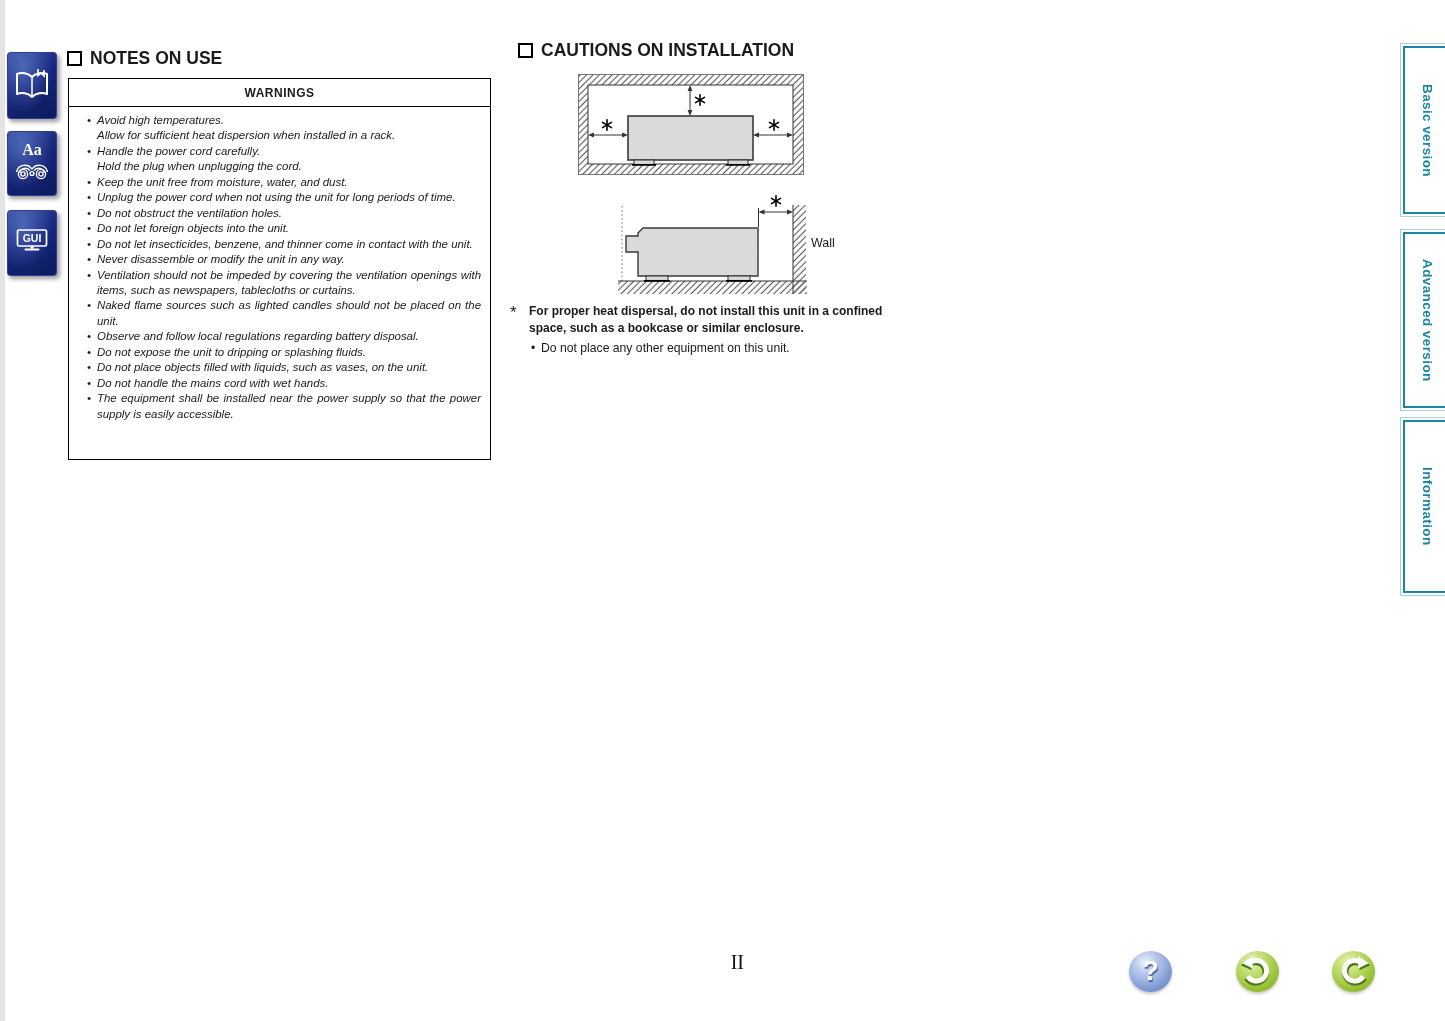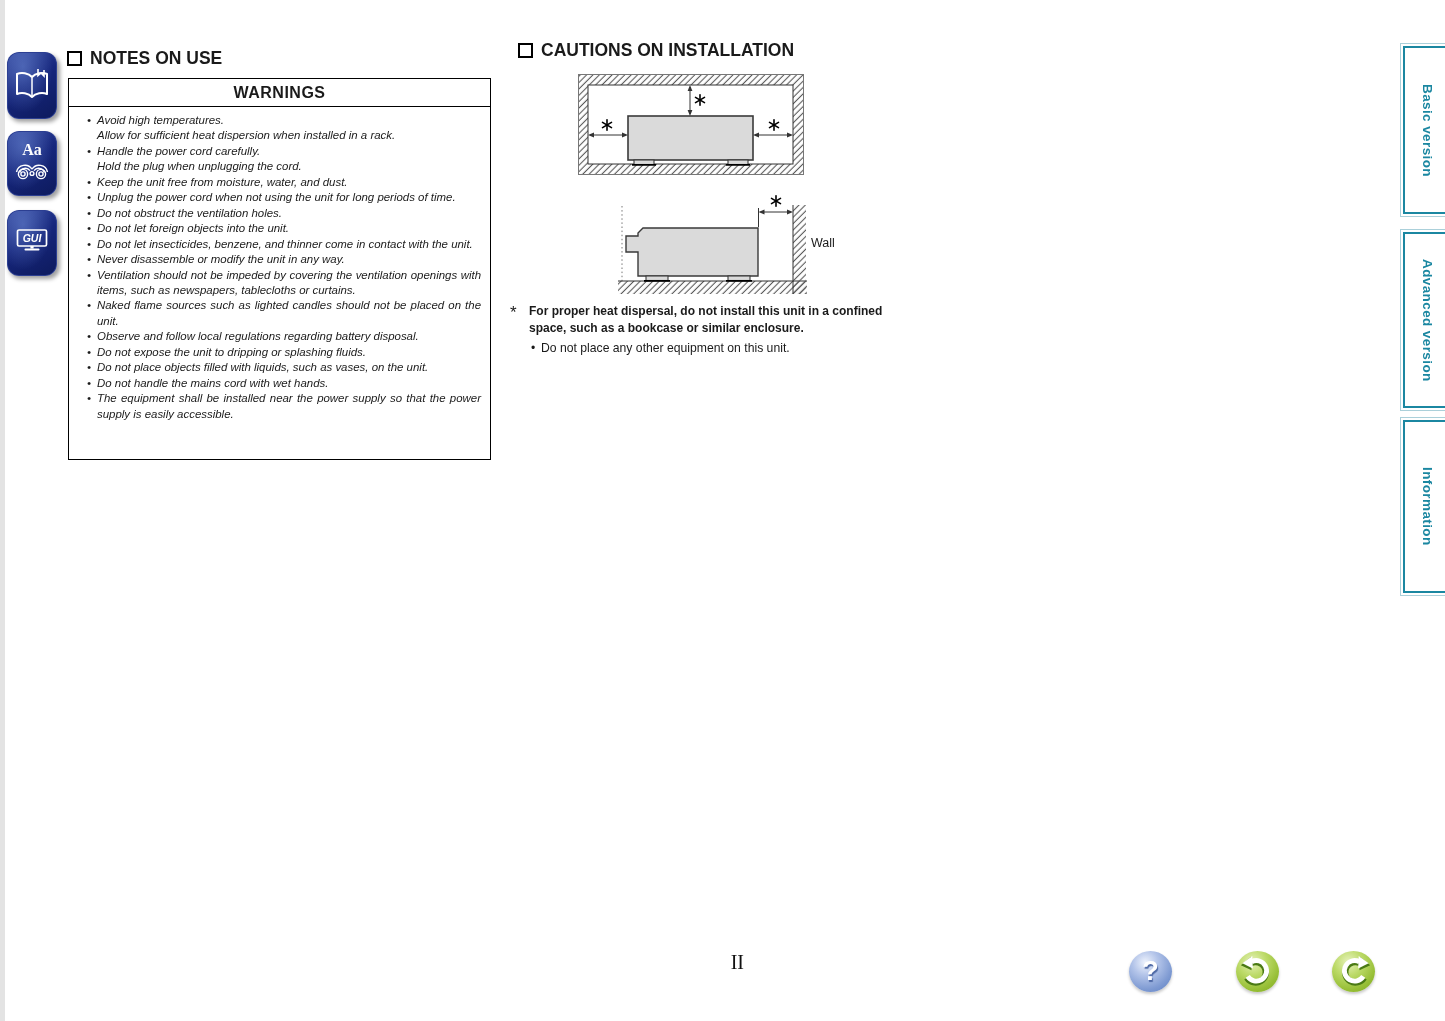--- a/index.html
+++ b/index.html
@@ -1,38 +1,38 @@
 <!DOCTYPE html>
 <html><head>
 <meta charset="utf-8">
 <style>
   html,body{margin:0;padding:0;background:#fff;}
   .page{position:relative;width:1445px;height:1021px;background:#fff;overflow:hidden;
         font-family:"Liberation Sans",sans-serif;color:#1a1a1a;}
   .left-edge{position:absolute;left:0;top:0;width:5px;height:100%;background:#e3e3e3;}
 
   
-  .nav-btn{position:absolute;left:7px;width:50px;border-radius:12px;cursor:pointer;
+  .nav-btn{position:absolute;left:7px;width:50px;border-radius:4px;cursor:pointer;
     background:radial-gradient(ellipse at 32% 22%, rgba(110,140,215,.55), rgba(0,0,0,0) 62%),
                linear-gradient(150deg,#34489e 0%,#16267c 45%,#0d1a5c 100%);
     box-shadow:2.5px 3px 4px rgba(0,0,0,.38), inset 0 0 0 1px #2c3f92;
     display:flex;flex-direction:column;align-items:center;justify-content:center;}
   .nav-aa-label{font-family:"Liberation Serif",serif;font-weight:bold;color:#fff;
     font-size:16px;line-height:16px;margin-bottom:2px;}
 
   
   .sec-header{position:absolute;font-size:17.5px;font-weight:bold;white-space:nowrap;
     display:flex;align-items:center;}
   .sq{display:inline-block;width:11px;height:11px;border:2.2px solid #000;margin-right:8px;}
 
   
   .warn-box{position:absolute;left:68px;top:78px;width:423px;height:382px;
     border:1.5px solid #000;box-sizing:border-box;background:#fff;}
   .warn-title{height:27px;border-bottom:1.5px solid #000;display:flex;align-items:center;
-    justify-content:center;font-size:16px;font-weight:bold;letter-spacing:.5px;}
+    justify-content:center;font-size:12px;font-weight:bold;letter-spacing:.5px;}
   .warn-list{margin:0;padding:6px 9px 6px 18px;list-style:none;font-style:italic;}
   .warn-list li{position:relative;padding-left:10px;font-size:11.45px;line-height:15.45px;
     text-align:justify;white-space:pre-line;}
   .warn-list li::before{content:"\2022";position:absolute;left:0;top:0;}
 
   
   .cautions-note{position:absolute;left:510px;top:303px;width:432px;}
   .note-row{display:flex;}
   .note-marker{width:19px;font-size:17px;line-height:15px;padding-top:2px;}
   .note-text{font-weight:bold;font-size:12px;line-height:17.3px;white-space:pre-line;}
@@ -84,21 +84,21 @@
         <path d="M20,10.6 A6,6 0 0 1 30.5,12.5"></path>
         <circle cx="9" cy="14" r="4.6"></circle>
         <circle cx="9" cy="14" r="2.1"></circle>
         <circle cx="27" cy="14" r="4.6"></circle>
         <circle cx="27" cy="14" r="2.1"></circle>
         <circle cx="18" cy="13.5" r="1.9"></circle>
       </svg>
     </span>
   </div>
 
-  <div class="nav-btn" style="top:210px;height:66px;font-style:italic;">
+  <div class="nav-btn" style="top:210px;height:66px;">
     <span>
       <svg width="36" height="26" viewBox="0 0 36 26" fill="none">
         <rect x="3.5" y="2" width="29" height="16" rx="1.5" stroke="#fff" stroke-width="1.7"></rect>
         <text x="18" y="14.4" text-anchor="middle" font-size="10.5" font-weight="bold" fill="#fff">GUI</text>
         <rect x="16.4" y="18" width="3.2" height="2.6" fill="#fff"></rect>
         <rect x="10.5" y="20.6" width="15" height="1.9" rx="0.9" fill="#fff"></rect>
       </svg>
     </span>
   </div>
 

